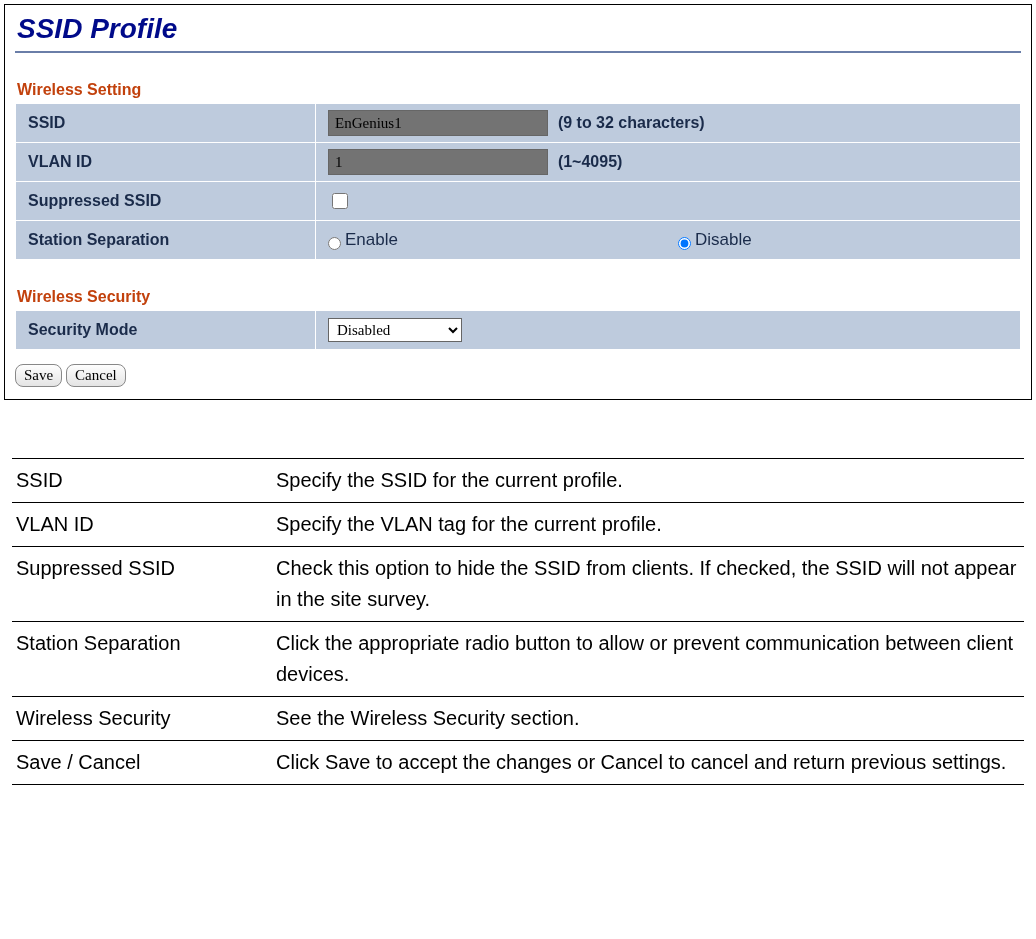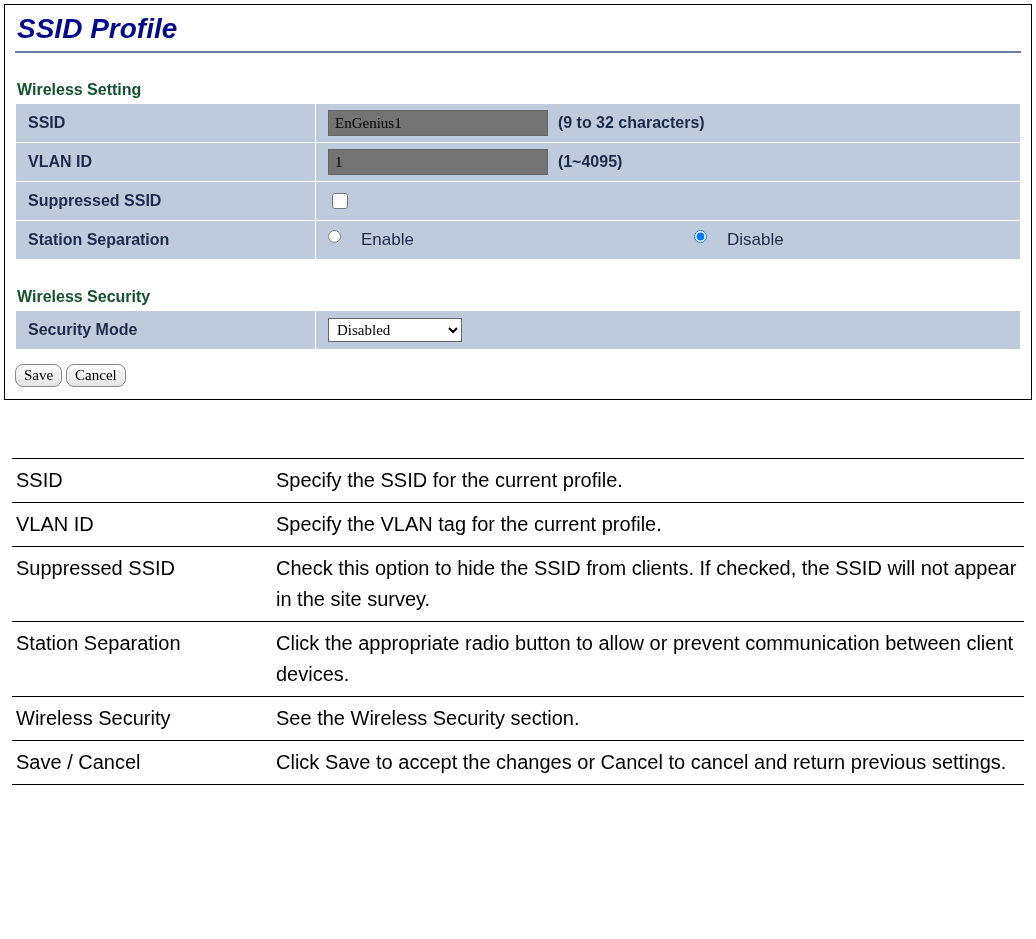--- a/index.html
+++ b/index.html
@@ -32,21 +32,21 @@
     padding: 2px 0 6px 2px;
   }
   .hr-line {
     border: none;
     border-top: 2px solid #6a7ea8;
     margin: 0 0 28px 0;
   }
   .section-head {
     font-weight: bold;
     font-size: 16px;
-    color: #14532d;
+    color: #c2410c;
     margin: 0 0 4px 2px;
   }
   table.form-table {
     border-collapse: collapse;
     width: 100%;
     margin-bottom: 28px;
   }
   table.form-table td {
     border: 1px solid #fff;
   }
@@ -81,22 +81,22 @@
   input[type="checkbox"].chk {
     width: 16px;
     height: 16px;
   }
   .radio-wrap {
     display: flex;
     align-items: center;
   }
   .radio-opt {
     display: inline-flex;
-    align-items: flex-start;
-    gap: 20px;
+    align-items: flex-end;
+    gap: 4px;
     font-size: 17px;
     color: #1a2b4a;
   }
   .radio-opt input { margin: 0; }
   select.sel {
     width: 134px;
     height: 24px;
     border: 1px solid #666;
     background: #fff;
     font-family: "Times New Roman", serif;

